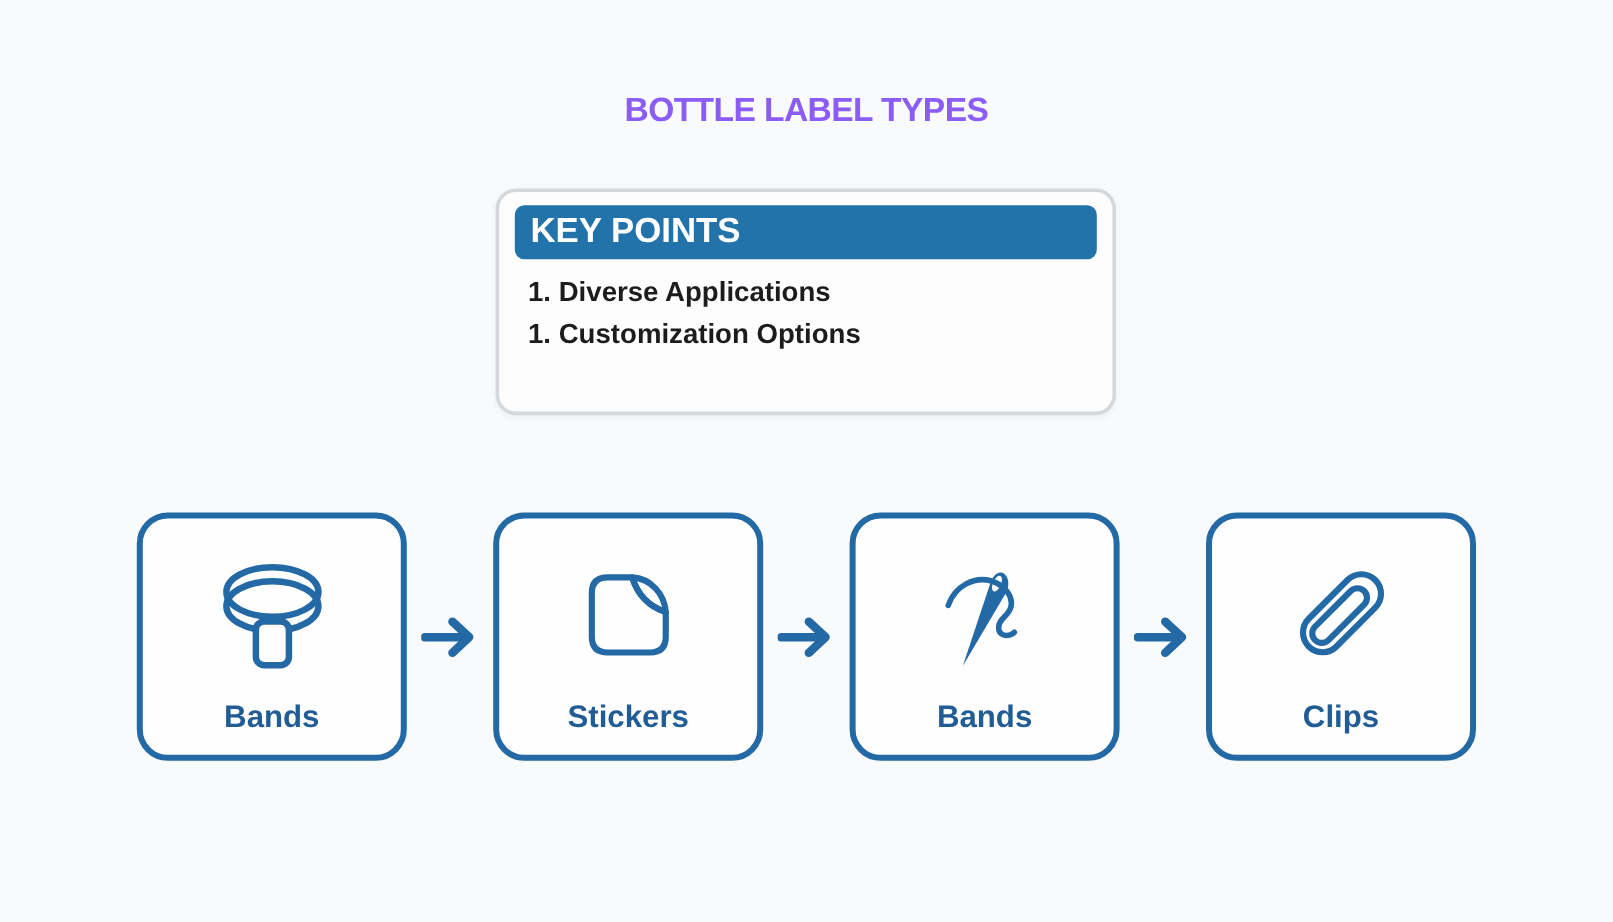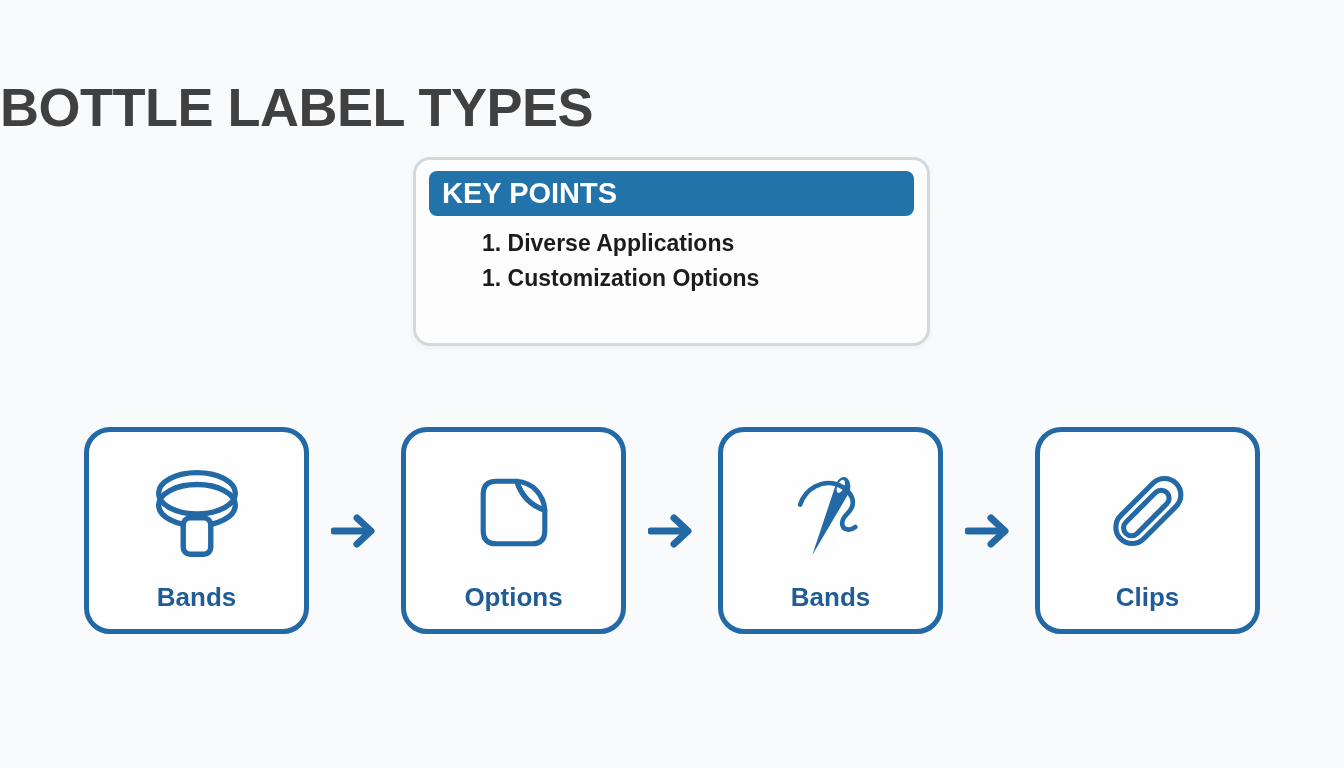--- a/index.html
+++ b/index.html
@@ -6,24 +6,25 @@
   html, body { width: 1344px; height: 768px; }
   body {
     position: relative;
     background: #f9fafb;
     font-family: "Liberation Sans", sans-serif;
     overflow: hidden;
   }
   .page-title {
     position: absolute;
     top: 76px; left: 0; width: 100%;
-    font-size: 54px;
+    text-align: center;
+    font-size: 28px;
     font-weight: 700;
     letter-spacing: -0.5px;
-    color: #404040;
+    color: #8b5cf6;
   }
   .kp-panel {
     position: absolute;
     left: 413px; top: 157px;
     width: 517px; height: 189px;
     background: #fdfdfe;
     border: 3px solid #d5d8db;
     border-radius: 17px;
     box-shadow: 0 2px 6px rgba(0,0,0,0.05);
   }
@@ -45,29 +46,28 @@
   .kp-list {
     margin-top: 10px;
     padding-left: 24px;
     list-style: none;
   }
   .kp-list li {
     font-size: 23px;
     font-weight: 700;
     color: #1c1c1e;
     line-height: 34.5px;
-    margin-left: 42px;
   }
   .flow-row {
     position: absolute;
     top: 427px; left: 0; width: 100%;
     display: flex;
     justify-content: center;
     align-items: center;
-    gap: 22px;
+    gap: 12px;
   }
   .type-box {
     width: 225px; height: 207px;
     border: 5px solid #2269a5;
     border-radius: 26px;
     background: #fefeff;
     display: flex;
     flex-direction: column;
     align-items: center;
     justify-content: space-between;
@@ -135,21 +135,21 @@
 
     <div class="type-box">
       <div class="icon-wrap">
         <svg width="112" height="112" viewBox="0 0 120 120">
           <g fill="none" stroke="#2269a5" stroke-width="5.5" stroke-linejoin="round">
             <path d="M63,27 L41,27 Q27,27 27,41 L27,80 Q27,94 41,94 L79,94 Q93,94 93,80 L93,58 C78,53 68,43 63,27 Z"></path>
             <path d="M63,27 C80,28 92,42 93,58 C78,53 68,43 63,27 Z"></path>
           </g>
         </svg>
       </div>
-      <div class="type-label">Options</div>
+      <div class="type-label">Stickers</div>
     </div>
 
     <div class="arrow">
       <svg width="48" height="40" viewBox="0 0 48 40">
         <g fill="none" stroke="#2269a5" stroke-width="7" stroke-linecap="round" stroke-linejoin="round">
           <path d="M3,20 H34"></path>
           <path d="M26,7 L40,20 L26,33"></path>
         </g>
       </svg>
     </div>

